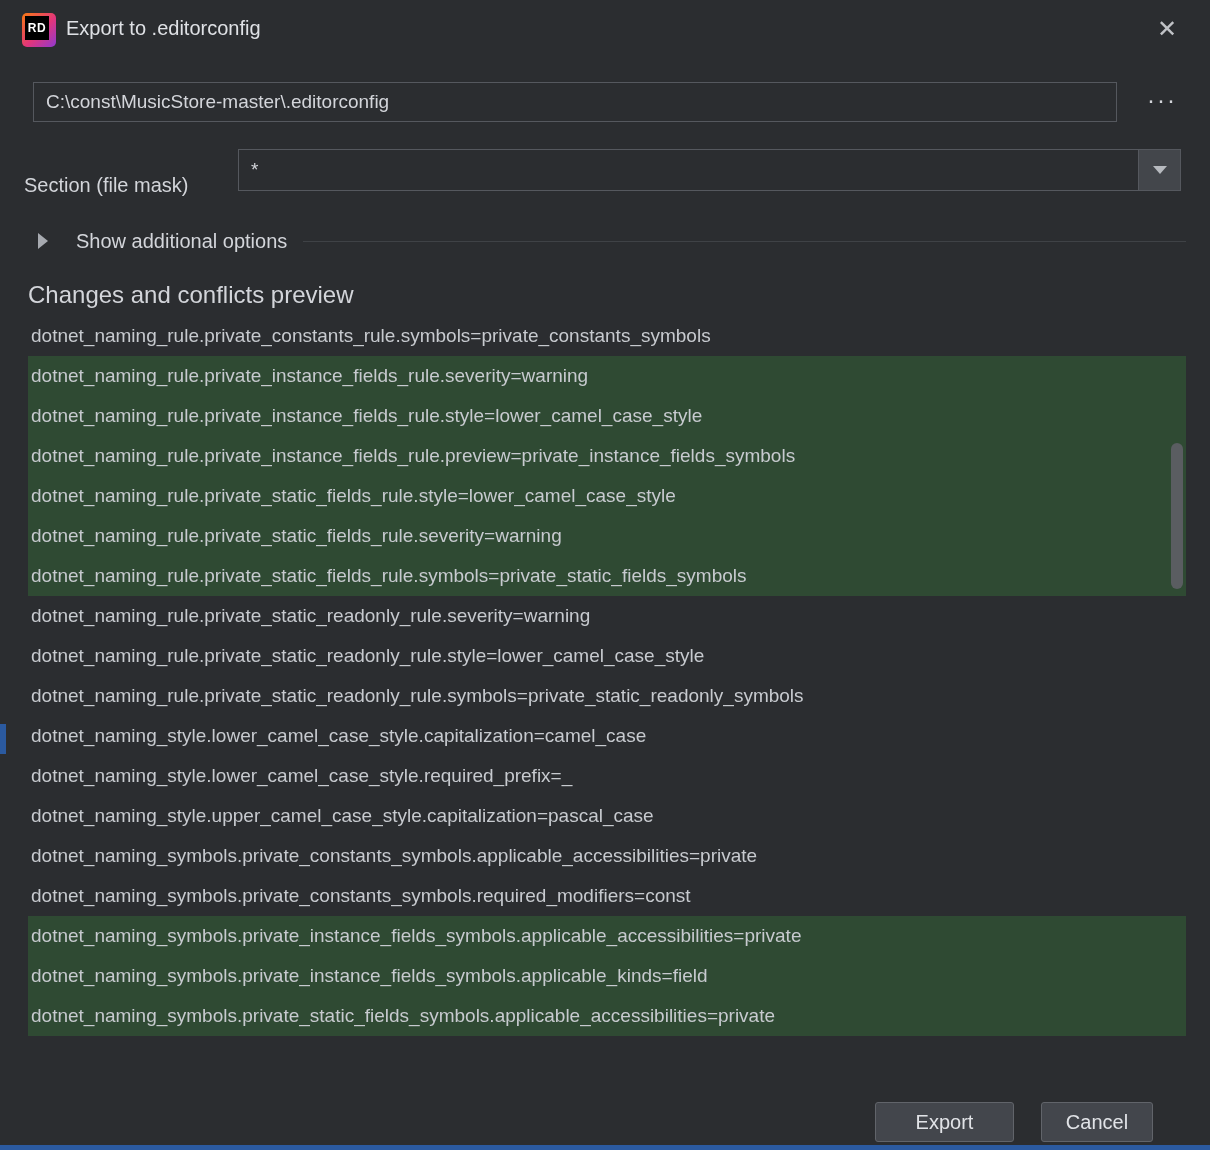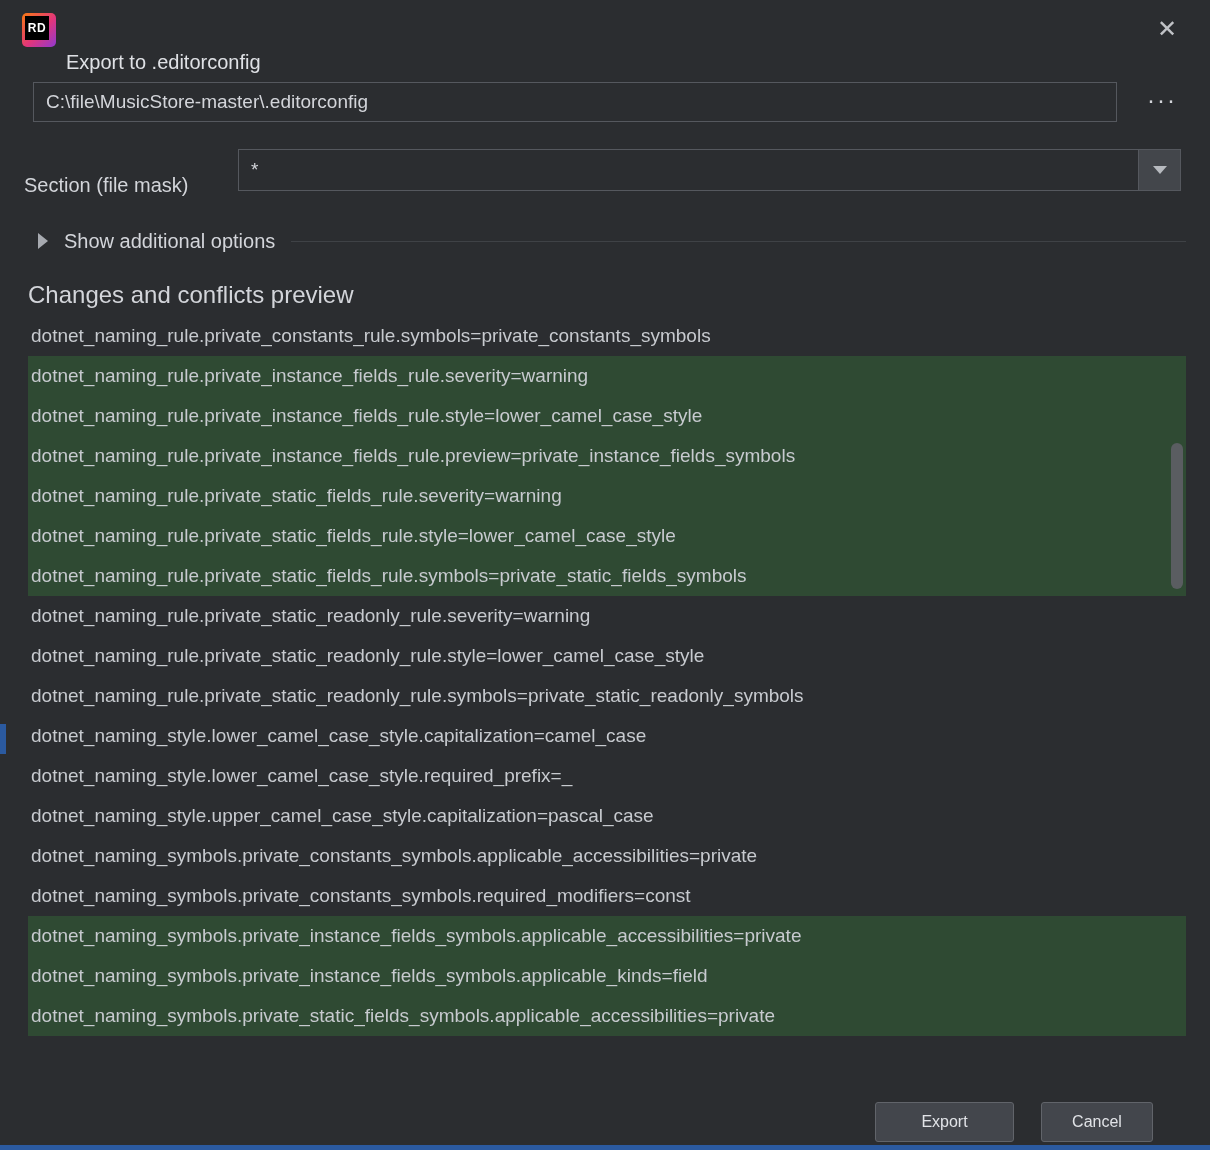--- a/index.html
+++ b/index.html
@@ -20,21 +20,21 @@
     background: linear-gradient(135deg, #f97a12 0%, #e2357b 55%, #9039d0 100%);
     display: flex; align-items: flex-end; justify-content: flex-start;
   }
   .app-icon .inner {
     position: absolute; left: 3px; top: 3px; right: 7px; bottom: 7px;
     background: #000; display: flex; align-items: center; justify-content: center;
     color: #fff; font-size: 12px; font-weight: bold; letter-spacing: 0.5px;
   }
   .dialog-title {
     position: absolute; left: 66px; top: 17px;
-    font-size: 20px; color: var(--text-primary, #dfe1e5); margin-top: 34px;
+    font-size: 20px; color: var(--text-primary, #dfe1e5);
   }
   .close-btn {
     position: absolute; right: 26px; top: 12px;
     width: 34px; height: 34px; text-align: center; line-height: 34px;
     font-size: 24px; color: #c0c2c6; cursor: pointer;
   }
 
   
   .path-field {
     position: absolute; left: 33px; top: 82px; width: 1084px; height: 40px;
@@ -78,21 +78,21 @@
   .options-row {
     position: absolute; left: 38px; top: 228px; right: 24px; height: 26px;
     display: flex; align-items: center; cursor: pointer;
   }
   .tri-right {
     width: 0; height: 0; flex: 0 0 auto;
     border-top: 8px solid transparent; border-bottom: 8px solid transparent;
     border-left: 10px solid #a7aab0;
   }
   .options-label {
-    margin-left: 16px; font-size: 20px; color: #d3d5da; white-space: nowrap;
+    margin-left: 28px; font-size: 20px; color: #d3d5da; white-space: nowrap;
   }
   .sep-line {
     flex: 1 1 auto; height: 1px; background: #3f4246; margin-left: 16px;
   }
 
   
   .preview-label {
     position: absolute; left: 28px; top: 281px;
     font-size: 24px; color: #d3d5da;
   }
@@ -107,21 +107,21 @@
   .row.hl { background: var(--highlight-green, #2f4a33); }
   .scrollbar-thumb {
     position: absolute; right: 3px; top: 127px; width: 12px; height: 146px;
     background: #5a5d61; border-radius: 6px; cursor: pointer;
   }
 
   
   .btn {
     position: absolute; top: 1102px; height: 40px;
     background: #43464c; border: 1px solid #61646a; border-radius: 3px;
-    color: #e1e3e7; font-size: 16px; font-family: "Liberation Sans", sans-serif;
+    color: #e1e3e7; font-size: 20px; font-family: "Liberation Sans", sans-serif;
     cursor: pointer;
   }
   .btn-export { left: 875px; width: 139px; }
   .btn-cancel { left: 1041px; width: 112px; }
 
   
   .edge-blue-left {
     position: absolute; left: 0; top: 724px; width: 6px; height: 30px;
     background: var(--accent-blue, #2b5aa0);
   }
@@ -134,21 +134,21 @@
 <body>
 
 <div class="dialog">
 
   <div class="app-icon">
     <div class="inner">RD</div>
   </div>
   <div class="dialog-title">Export to .editorconfig</div>
   <div class="close-btn">✕</div>
 
-  <div class="path-field">C:\file\MusicStore-master\.editorconfig</div>
+  <div class="path-field">C:\const\MusicStore-master\.editorconfig</div>
   <div class="browse-btn">···</div>
 
   <div class="section-label">Section (file mask)</div>
   <div class="combo">
     <span class="combo-value">*</span>
     <span class="combo-arrow">
       <i class="tri-down"></i>
     </span>
   </div>
 
@@ -158,22 +158,22 @@
     <span class="sep-line"></span>
   </div>
 
   <div class="preview-label">Changes and conflicts preview</div>
   <div class="preview-list">
     <div class="scrollbar-thumb"></div>
   <div class="row">dotnet_naming_rule.private_constants_rule.symbols=private_constants_symbols</div>
       <div class="row hl">dotnet_naming_rule.private_instance_fields_rule.severity=warning</div>
       <div class="row hl">dotnet_naming_rule.private_instance_fields_rule.style=lower_camel_case_style</div>
       <div class="row hl">dotnet_naming_rule.private_instance_fields_rule.preview=private_instance_fields_symbols</div>
+      <div class="row hl">dotnet_naming_rule.private_static_fields_rule.style=lower_camel_case_style</div>
       <div class="row hl">dotnet_naming_rule.private_static_fields_rule.severity=warning</div>
-      <div class="row hl">dotnet_naming_rule.private_static_fields_rule.style=lower_camel_case_style</div>
       <div class="row hl">dotnet_naming_rule.private_static_fields_rule.symbols=private_static_fields_symbols</div>
       <div class="row">dotnet_naming_rule.private_static_readonly_rule.severity=warning</div>
       <div class="row">dotnet_naming_rule.private_static_readonly_rule.style=lower_camel_case_style</div>
       <div class="row">dotnet_naming_rule.private_static_readonly_rule.symbols=private_static_readonly_symbols</div>
       <div class="row">dotnet_naming_style.lower_camel_case_style.capitalization=camel_case</div>
       <div class="row">dotnet_naming_style.lower_camel_case_style.required_prefix=_</div>
       <div class="row">dotnet_naming_style.upper_camel_case_style.capitalization=pascal_case</div>
       <div class="row">dotnet_naming_symbols.private_constants_symbols.applicable_accessibilities=private</div>
       <div class="row">dotnet_naming_symbols.private_constants_symbols.required_modifiers=const</div>
       <div class="row hl">dotnet_naming_symbols.private_instance_fields_symbols.applicable_accessibilities=private</div>

